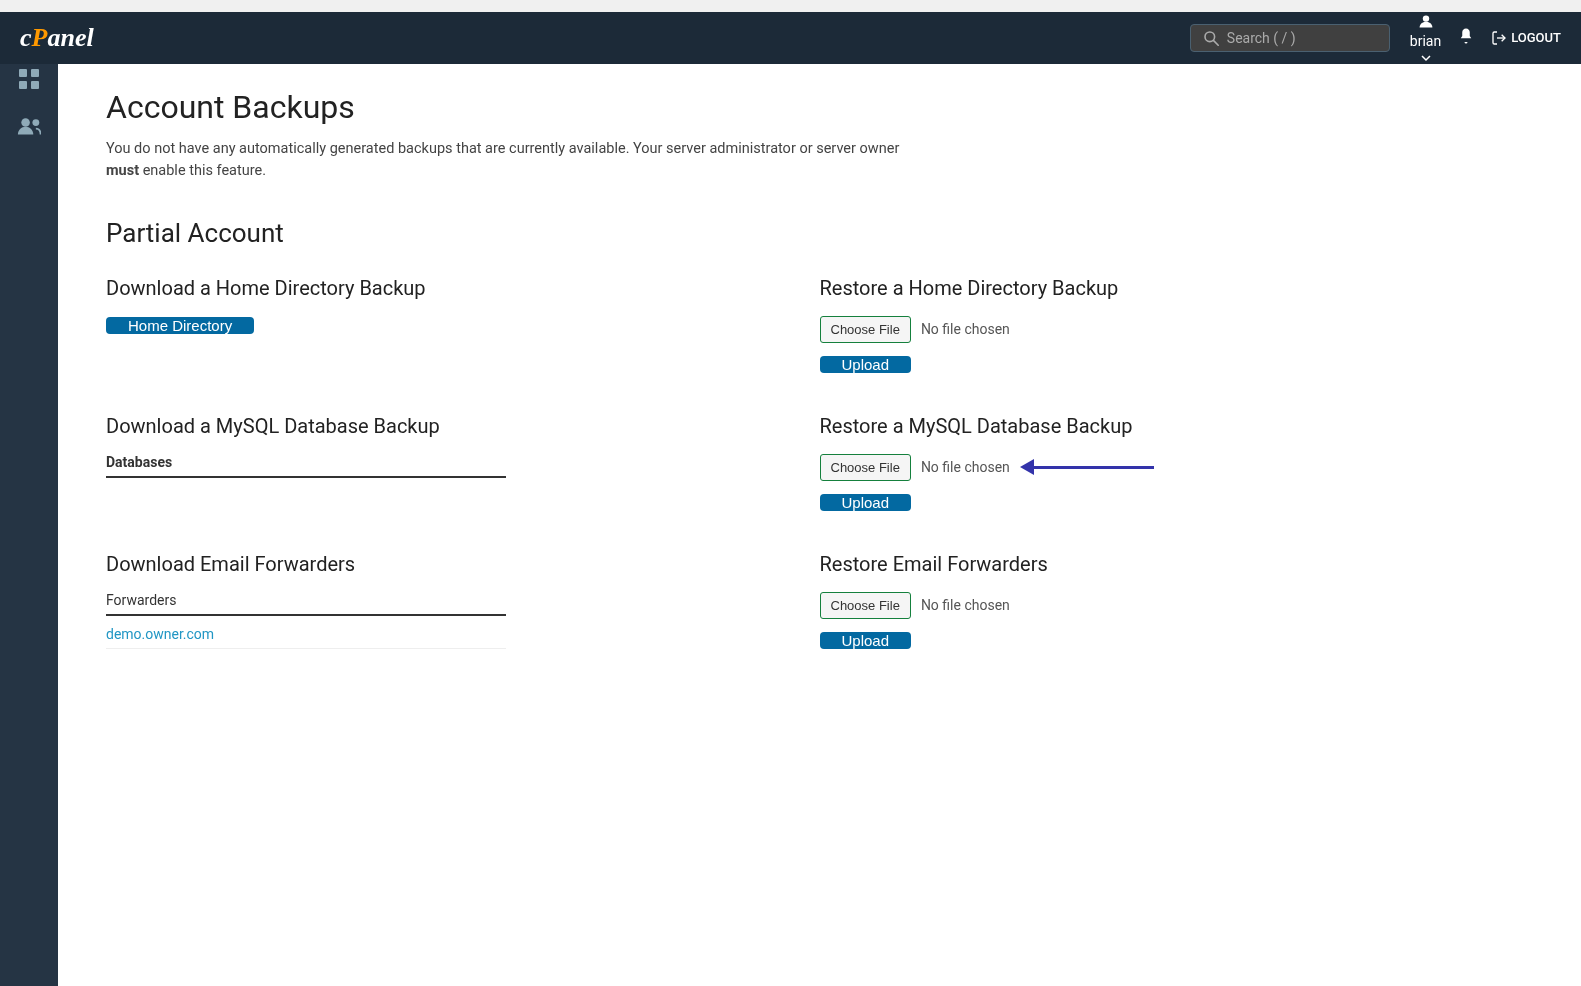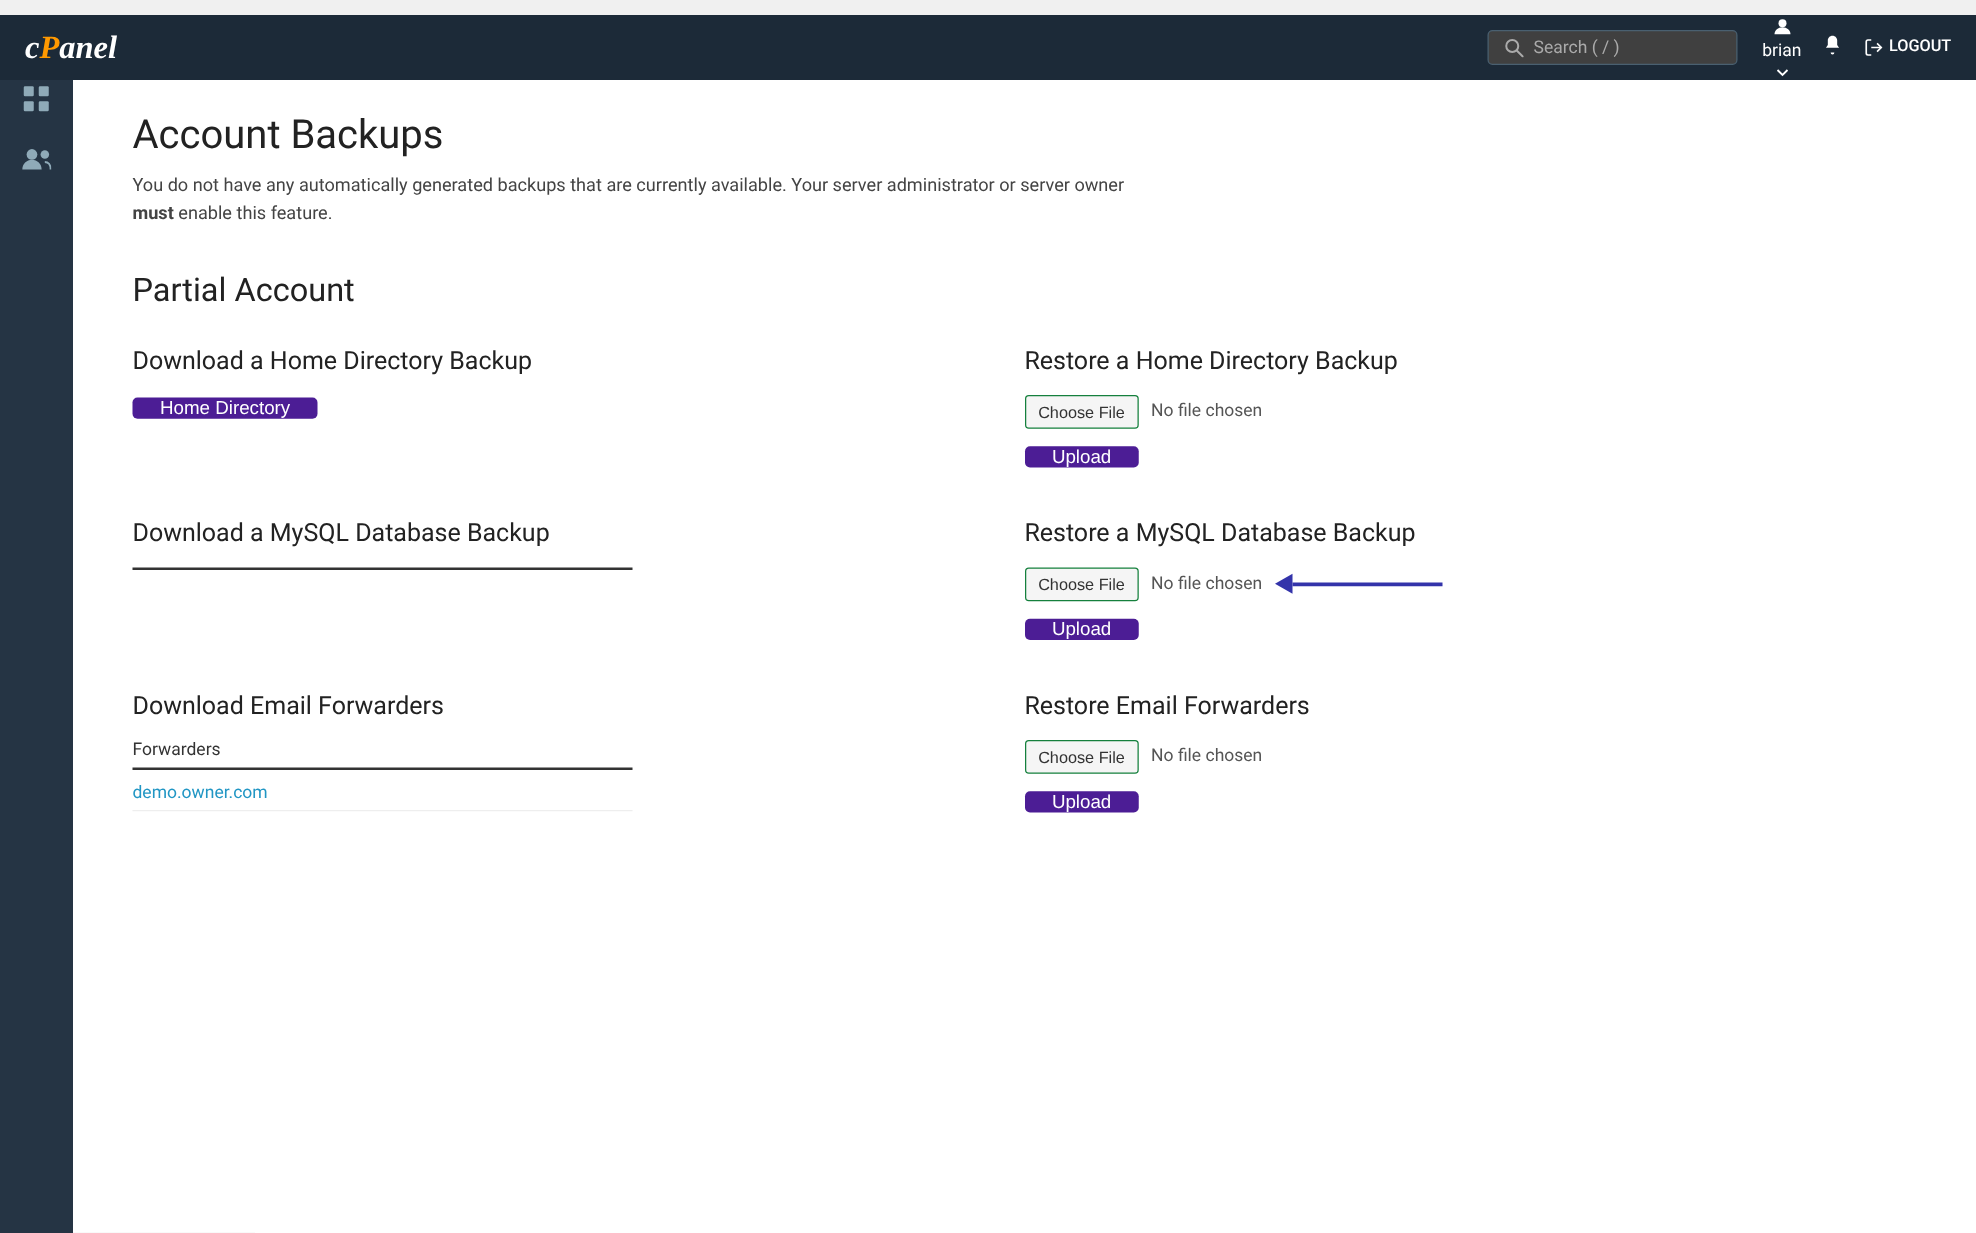--- a/index.html
+++ b/index.html
@@ -127,21 +127,21 @@
     }
 
     .partial-section-title {
       font-size: 20px;
       font-weight: 400;
       color: #222;
       margin-bottom: 16px;
     }
 
     .btn-blue {
-      background: #4c1d95;
+      background: #0369a1;
       color: white;
       border: none;
       border-radius: 4px;
       padding: 0 22px;
       font-size: 15px;
       cursor: pointer;
       display: inline-block;
     }
 
     .file-input-row {
@@ -280,20 +280,21 @@
       <div class="partial-section-title">Restore a Home Directory Backup</div>
       <div class="file-input-row">
         <button class="choose-file-btn">Choose File</button>
         <span class="no-file-text">No file chosen</span>
       </div>
       <button class="btn-blue">Upload</button>
     </div>
 
     <div class="partial-section">
       <div class="partial-section-title">Download a MySQL Database Backup</div>
+      <div class="db-label">Databases</div>
       <div style="width:400px; border-bottom: 2px solid #333; margin-bottom:0;"></div>
     </div>
 
     <div class="partial-section">
       <div class="partial-section-title">Restore a MySQL Database Backup</div>
       <div style="display:flex; align-items:center; gap:10px; margin-bottom:12px;">
         <button class="choose-file-btn">Choose File</button>
         <span class="no-file-text">No file chosen</span>
 
         <div style="display:flex; align-items:center;">

